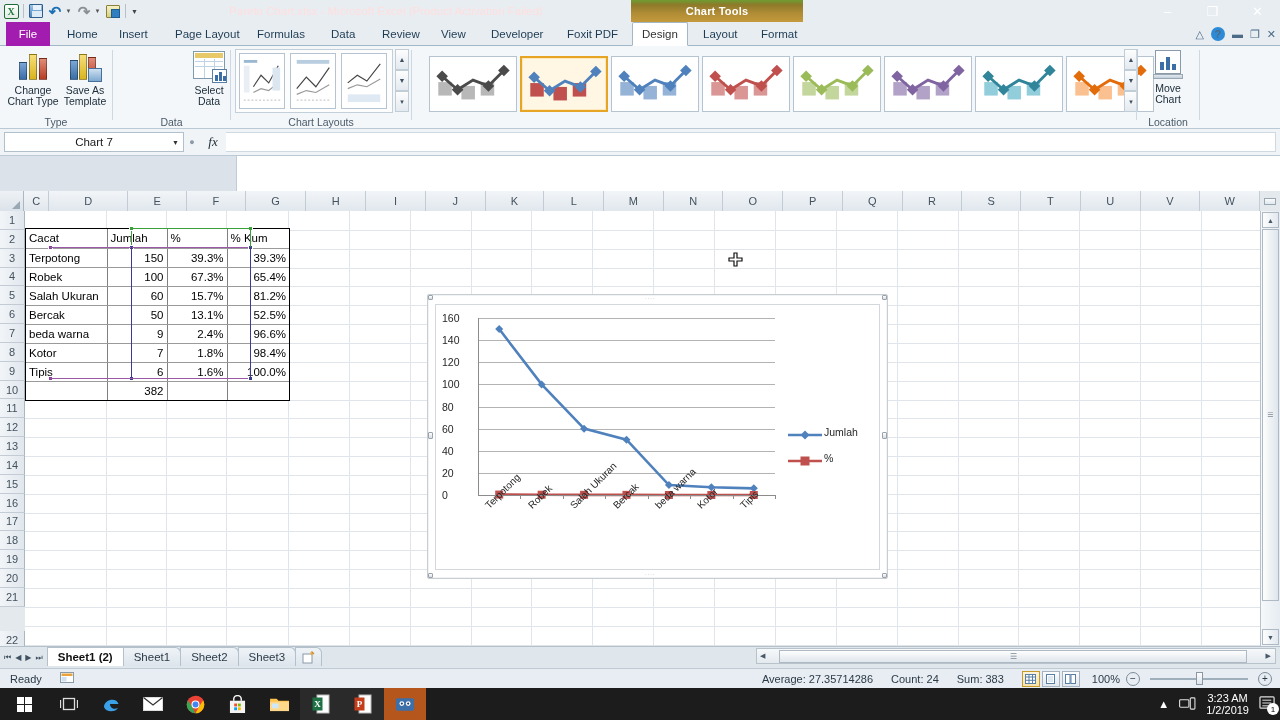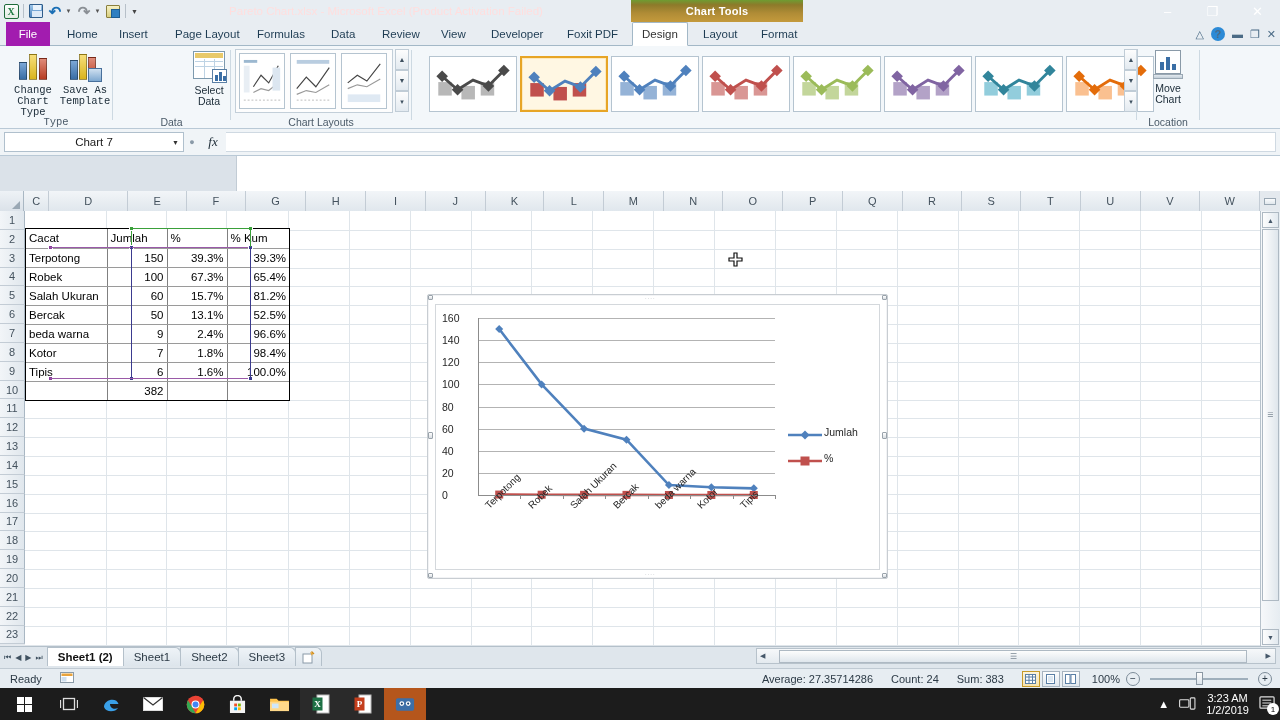--- a/index.html
+++ b/index.html
@@ -278,21 +278,21 @@
 <div id="helpicons">
   <span>△</span>
   <span class="helpcircle">?</span>
   <span>▬</span>
   <span>❐</span>
   <span>✕</span>
 </div>
 
 <div id="ribbon">
 
-  <div class="rgroup" style="left:0;width:112px;font-family:Liberation Mono, monospace;">
+  <div class="rgroup" style="left:0;width:112px;">
     <div class="bigbtn" style="left:2px;">
       <div class="icobar">
         <div class="bar" style="left:3px;height:18px;background:linear-gradient(#7ba7d7,#3a6ea5);"></div>
         <div class="bar" style="left:13px;height:26px;background:linear-gradient(#f7df7a,#d9b41d);"></div>
         <div class="bar" style="left:23px;height:22px;background:linear-gradient(#e08c7a,#b73c22);"></div>
       </div>
       <div class="lbl"><span>Change</span><br><span>Chart Type</span></div>
     </div>
     <div class="bigbtn" style="left:54px;">
       <div class="icobar">
@@ -547,21 +547,21 @@
     <div class="rowcell" style="height: 18.85px;">12</div>
     <div class="rowcell" style="height: 18.85px;">13</div>
     <div class="rowcell" style="height: 18.85px;">14</div>
     <div class="rowcell" style="height: 18.85px;">15</div>
     <div class="rowcell" style="height: 18.85px;">16</div>
     <div class="rowcell" style="height: 18.85px;">17</div>
     <div class="rowcell" style="height: 18.85px;">18</div>
     <div class="rowcell" style="height: 18.85px;">19</div>
     <div class="rowcell" style="height: 18.85px;">20</div>
     <div class="rowcell" style="height: 18.85px;">21</div>
-    <div class="rowcell" style="height: 18.85px;">22</div>
+    <div class="rowcell" style="height: 18.85px; margin-top: 24px;">22</div>
     <div class="rowcell" style="height: 18.85px;">23</div>
   </div>
 
 <div id="gridarea">
     <div class="gridline-h" style="top: 18.85px;"></div>
     <div class="gridline-h" style="top: 37.7px;"></div>
     <div class="gridline-h" style="top: 56.55px;"></div>
     <div class="gridline-h" style="top: 75.4px;"></div>
     <div class="gridline-h" style="top: 94.25px;"></div>
     <div class="gridline-h" style="top: 113.1px;"></div>

